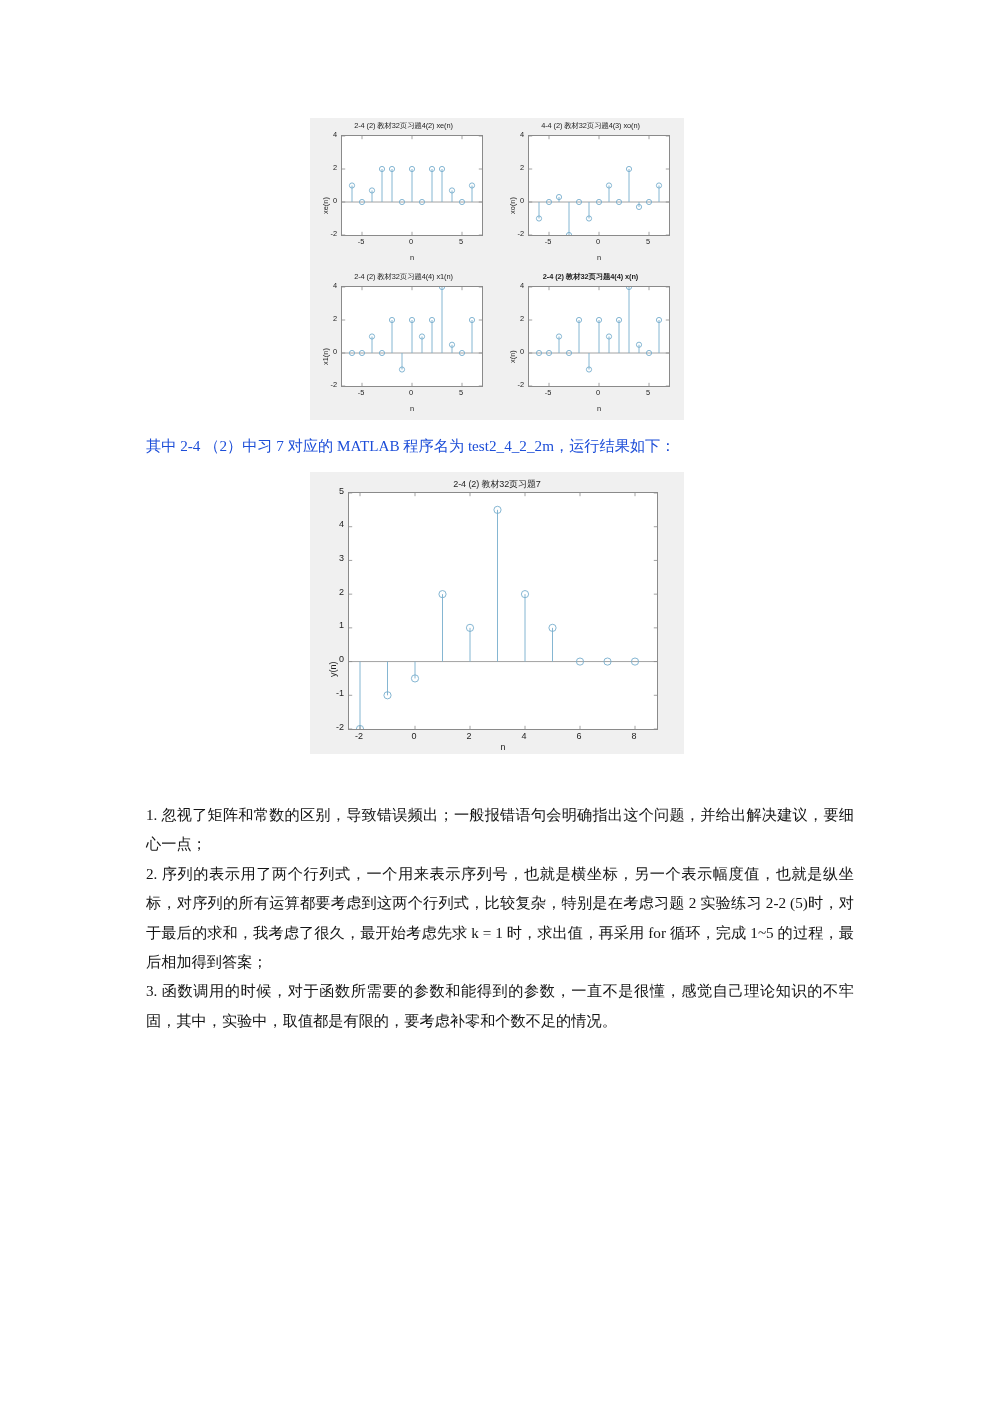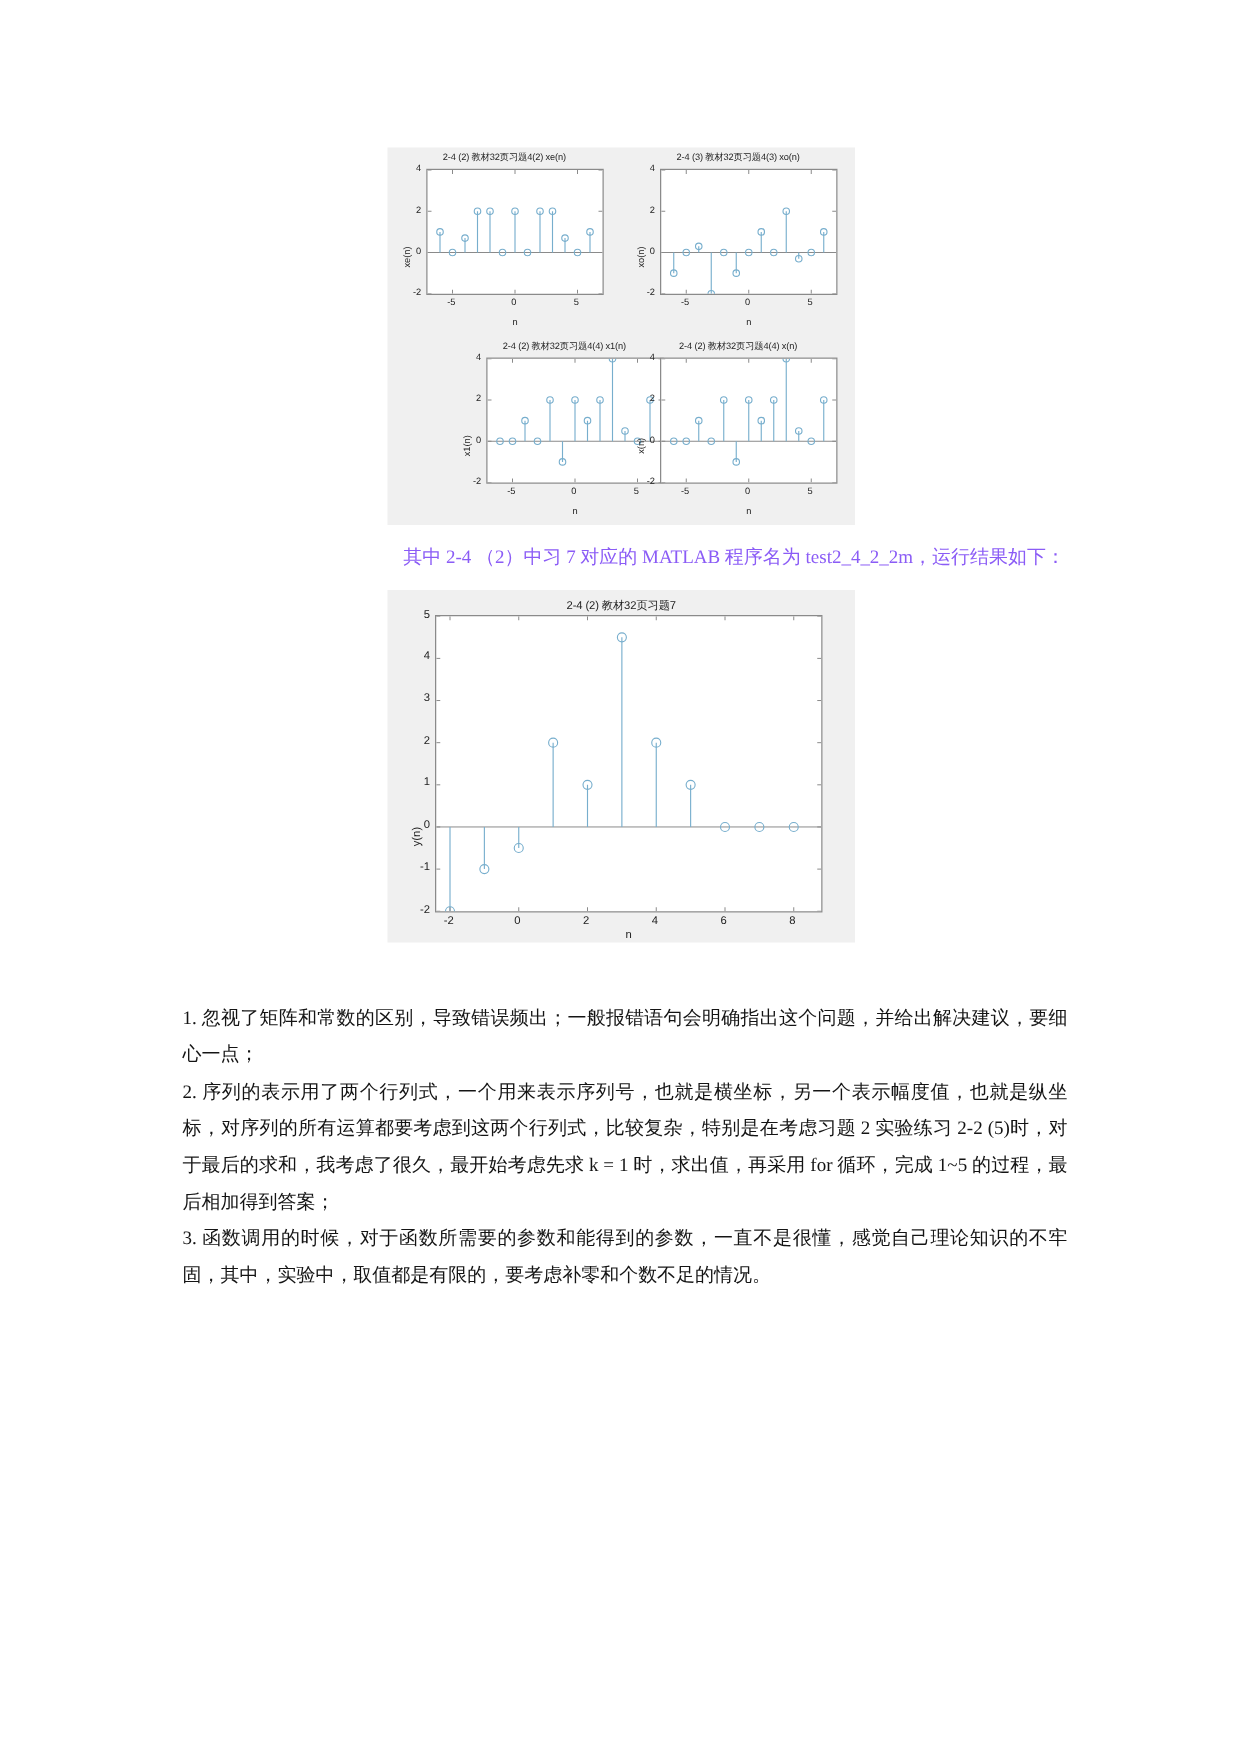--- a/index.html
+++ b/index.html
@@ -54,21 +54,21 @@
   .tick{
     position:absolute;
     font-family:"Liberation Sans","DejaVu Sans",sans-serif;
     font-size:7.4px;color:#222;
     white-space:nowrap;
   }
   .tick.y{text-align:right;}
   .tick.x{text-align:center;}
   .caption-line{
     position:absolute;left:146px;top:432px;width:706px;
-    font-size:15.2px;line-height:28px;color:#8b5cf6;text-align:right;
+    font-size:15.2px;line-height:28px;color:#1d4ed8;
   }
   .heading{
     position:absolute;left:146px;top:772px;width:706px;
     font-size:15.4px;line-height:28px;font-weight:bold;color:#0d0d0d;
   }
   .body-block{
     position:absolute;left:146px;top:800px;width:708px;
     font-size:15.2px;line-height:29.4px;color:#141414;
     text-align:justify;
   }
@@ -155,21 +155,21 @@
     <div class="tick x" style="left: 37px; top: 119px; width: 28px; font-size: 7.4px;">-5</div>
         <div class="tick x" style="left: 87px; top: 119px; width: 28px; font-size: 7.4px;">0</div>
         <div class="tick x" style="left: 137px; top: 119px; width: 28px; font-size: 7.4px;">5</div>
         <div class="tick y" style="left: 7px; top: 110.672px; width: 20px; font-size: 7.4px;">-2</div>
         <div class="tick y" style="left: 7px; top: 77.672px; width: 20px; font-size: 7.4px;">0</div>
         <div class="tick y" style="left: 7px; top: 44.672px; width: 20px; font-size: 7.4px;">2</div>
         <div class="tick y" style="left: 7px; top: 11.672px; width: 20px; font-size: 7.4px;">4</div>
       </div>
 
     <div class="subplot" style="left:187px;top:0;width:187px;height:151px;">
-      <div class="sp-title" style="top:3px;">2-4 (3) 教材32页习题4(3) xo(n)</div>
+      <div class="sp-title" style="top:3px;">4-4 (2) 教材32页习题4(3) xo(n)</div>
       <div class="ylabel" style="left:11px;top:96px;">xo(n)</div>
       <div class="axes" id="ax-xo" style="left:31px;top:17px;width:142px;height:101px;">
           <svg width="140" height="99">
             <line x1="0" x2="140" y1="66" y2="66" stroke="#8a8a8a" stroke-width="0.8"></line>
             <g>
               <line x1="10" x2="10" y1="66" y2="82.5" stroke="#77aecd" stroke-width="0.9"></line>
               <circle cx="10" cy="82.5" r="2.6" fill="none" stroke="#77aecd" stroke-width="0.9"></circle>
             </g>
             <g>
               <circle cx="20" cy="66" r="2.6" fill="none" stroke="#77aecd" stroke-width="0.9"></circle>
@@ -233,21 +233,21 @@
       <div class="xlabel" style="left:31px;top:135px;width:142px;">n</div>
     <div class="tick x" style="left: 37px; top: 119px; width: 28px; font-size: 7.4px;">-5</div>
         <div class="tick x" style="left: 87px; top: 119px; width: 28px; font-size: 7.4px;">0</div>
         <div class="tick x" style="left: 137px; top: 119px; width: 28px; font-size: 7.4px;">5</div>
         <div class="tick y" style="left: 7px; top: 110.672px; width: 20px; font-size: 7.4px;">-2</div>
         <div class="tick y" style="left: 7px; top: 77.672px; width: 20px; font-size: 7.4px;">0</div>
         <div class="tick y" style="left: 7px; top: 44.672px; width: 20px; font-size: 7.4px;">2</div>
         <div class="tick y" style="left: 7px; top: 11.672px; width: 20px; font-size: 7.4px;">4</div>
       </div>
 
-    <div class="subplot" style="left:0;top:151px;width:187px;height:151px;margin-left:48px;">
+    <div class="subplot" style="left:0;top:151px;width:187px;height:151px;">
       <div class="sp-title" style="top:3px;">2-4 (2) 教材32页习题4(4) x1(n)</div>
       <div class="ylabel" style="left:11px;top:96px;">x1(n)</div>
       <div class="axes" id="ax-x1" style="left:31px;top:17px;width:142px;height:101px;">
           <svg width="140" height="99">
             <line x1="0" x2="140" y1="66" y2="66" stroke="#8a8a8a" stroke-width="0.8"></line>
             <g>
               <circle cx="10" cy="66" r="2.6" fill="none" stroke="#77aecd" stroke-width="0.9"></circle>
             </g>
             <g>
               <circle cx="20" cy="66" r="2.6" fill="none" stroke="#77aecd" stroke-width="0.9"></circle>
@@ -314,21 +314,21 @@
     <div class="tick x" style="left: 37px; top: 119px; width: 28px; font-size: 7.4px;">-5</div>
         <div class="tick x" style="left: 87px; top: 119px; width: 28px; font-size: 7.4px;">0</div>
         <div class="tick x" style="left: 137px; top: 119px; width: 28px; font-size: 7.4px;">5</div>
         <div class="tick y" style="left: 7px; top: 110.672px; width: 20px; font-size: 7.4px;">-2</div>
         <div class="tick y" style="left: 7px; top: 77.672px; width: 20px; font-size: 7.4px;">0</div>
         <div class="tick y" style="left: 7px; top: 44.672px; width: 20px; font-size: 7.4px;">2</div>
         <div class="tick y" style="left: 7px; top: 11.672px; width: 20px; font-size: 7.4px;">4</div>
       </div>
 
     <div class="subplot" style="left:187px;top:151px;width:187px;height:151px;">
-      <div class="sp-title" style="top:3px;">2-4 (2) 教材32页习题4(4) x(n)</div>
+      <div class="sp-title" style="top:3px;font-weight:bold;">2-4 (2) 教材32页习题4(4) x(n)</div>
       <div class="ylabel" style="left:11px;top:94px;">x(n)</div>
       <div class="axes" id="ax-x" style="left:31px;top:17px;width:142px;height:101px;">
           <svg width="140" height="99">
             <line x1="0" x2="140" y1="66" y2="66" stroke="#8a8a8a" stroke-width="0.8"></line>
             <g>
               <circle cx="10" cy="66" r="2.6" fill="none" stroke="#77aecd" stroke-width="0.9"></circle>
             </g>
             <g>
               <circle cx="20" cy="66" r="2.6" fill="none" stroke="#77aecd" stroke-width="0.9"></circle>
             </g>

